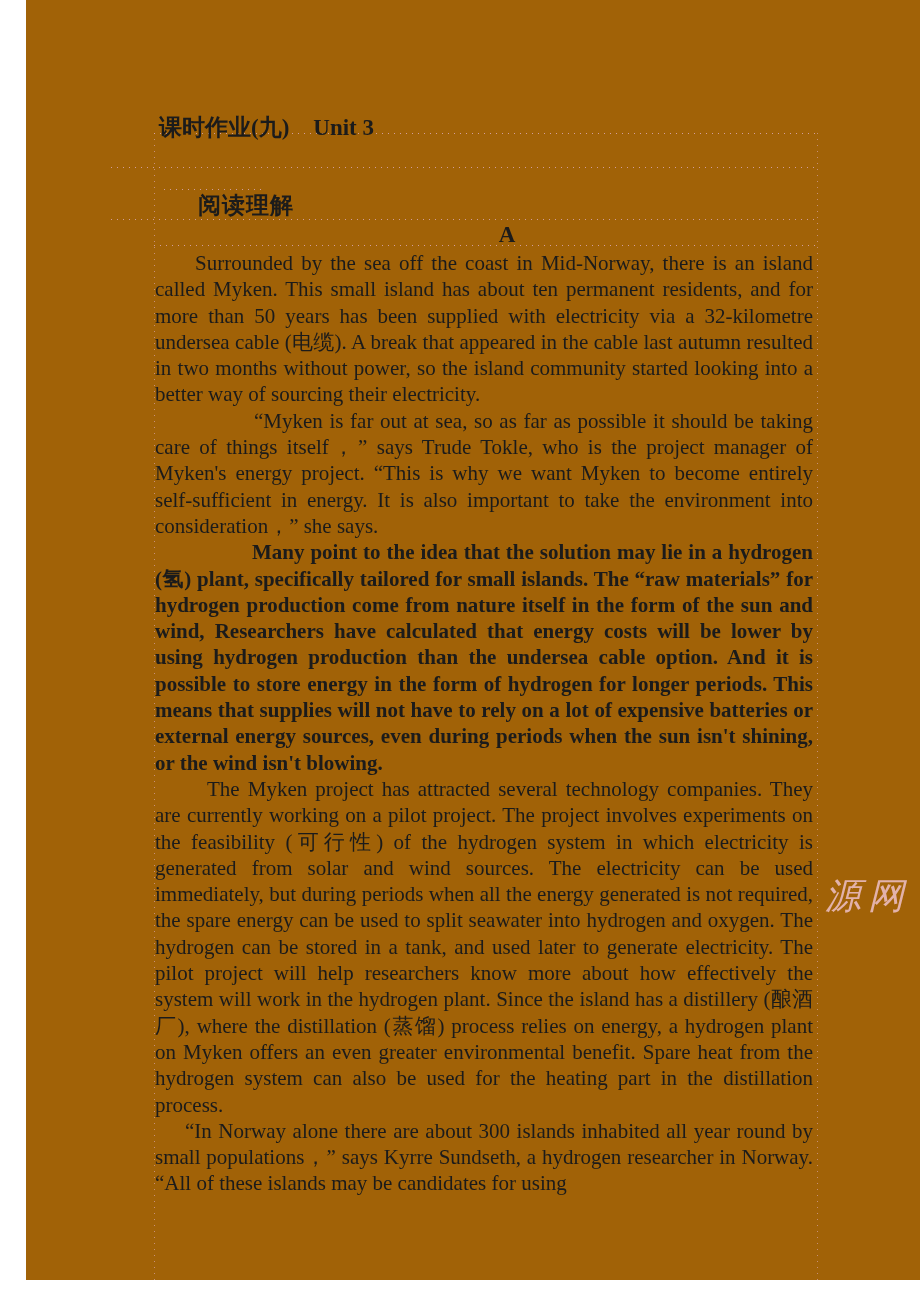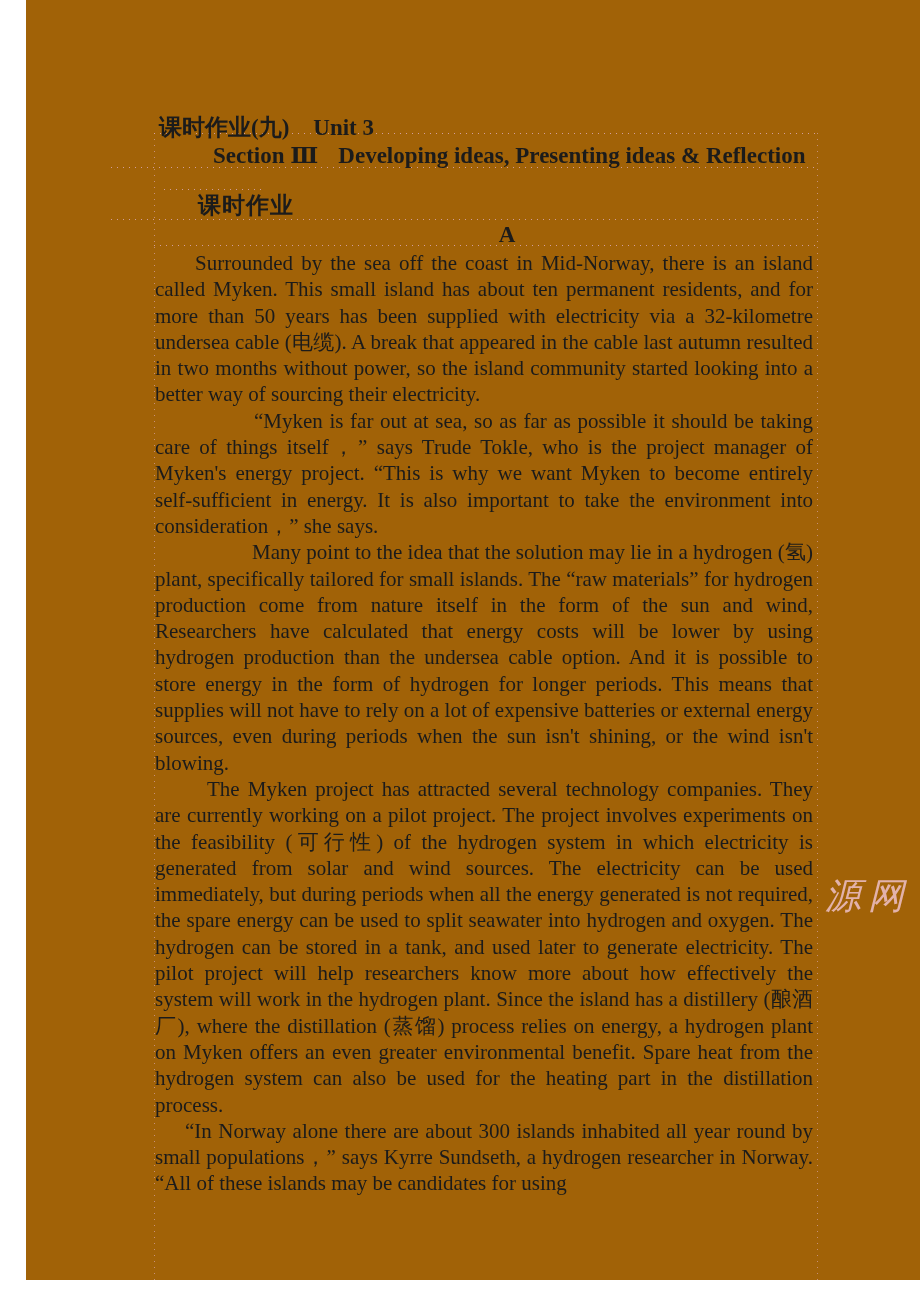--- a/index.html
+++ b/index.html
@@ -71,21 +71,21 @@
     top: 250px;
     width: 658px;
     font-size: 21px;
     line-height: 26.3px;
     text-align: justify;
     text-justify: inter-word;
   }
   .passage p { margin: 0; }
   .passage p.p1 { text-indent: 40px; }
   .passage p.p2 { text-indent: 99px; }
-  .passage p.p3 { text-indent: 97px; }
+  .passage p.p3 { text-indent: 97px; font-weight: bold; }
   .passage p.p4 { text-indent: 52px; }
   .passage p.p5 { text-indent: 30px; }
 
   
   .hdot {
     position: absolute;
     height: 1px;
     background-image: repeating-linear-gradient(
       to right,
       rgba(219,168,180,0.85) 0px, rgba(219,168,180,0.85) 1px,
@@ -123,25 +123,22 @@
   <div class="hdot" style="left:85px;  top:167px; width:707px;"></div>
   <div class="hdot" style="left:138px; top:189px; width:100px;"></div>
   <div class="hdot" style="left:85px;  top:219px; width:707px;"></div>
   <div class="hdot" style="left:128px; top:245px; width:664px;"></div>
   <div class="vdot" style="left:128px; top:133px; height:1160px;"></div>
   <div class="vdot" style="left:791px; top:133px; height:1160px;"></div>
 
   <div class="header-line-1">
     <span>课时作业(九)</span><span class="unit">Unit 3</span>
   </div>
-  <div class="header-line-2">
-    <span>Section Ⅲ</span><span class="section-title">Developing ideas, Presenting ideas &amp; Reflection</span>
-  </div>
 
-  <div class="reading-label">课时作业</div>
+  <div class="reading-label">阅读理解</div>
 
   <div class="passage-label">A</div>
 
   <div class="passage">
     <p class="p1">Surrounded by the sea off the coast in Mid-Norway, there is an island called Myken. This small island has about ten permanent residents, and for more than 50 years has been supplied with electricity via a 32-kilometre undersea cable (电缆). A break that appeared in the cable last autumn resulted in two months without power, so the island community started looking into a better way of sourcing their electricity.</p>
     <p class="p2">“Myken is far out at sea, so as far as possible it should be taking care of things itself，” says Trude Tokle, who is the project manager of Myken's energy project. “This is why we want Myken to become entirely self-sufficient in energy. It is also important to take the environment into consideration，” she says.</p>
     <p class="p3">Many point to the idea that the solution may lie in a hydrogen (氢) plant, specifically tailored for small islands. The “raw materials” for hydrogen production come from nature itself in the form of the sun and wind, Researchers have calculated that energy costs will be lower by using hydrogen production than the undersea cable option. And it is possible to store energy in the form of hydrogen for longer periods. This means that supplies will not have to rely on a lot of expensive batteries or external energy sources, even during periods when the sun isn't shining, or the wind isn't blowing.</p>
     <p class="p4">The Myken project has attracted several technology companies. They are currently working on a pilot project. The project involves experiments on the feasibility (可行性) of the hydrogen system in which electricity is generated from solar and wind sources. The electricity can be used immediately, but during periods when all the energy generated is not required, the spare energy can be used to split seawater into hydrogen and oxygen. The hydrogen can be stored in a tank, and used later to generate electricity. The pilot project will help researchers know more about how effectively the system will work in the hydrogen plant. Since the island has a distillery (酿酒厂), where the distillation (蒸馏) process relies on energy, a hydrogen plant on Myken offers an even greater environmental benefit. Spare heat from the hydrogen system can also be used for the heating part in the distillation process.</p>
     <p class="p5">“In Norway alone there are about 300 islands inhabited all year round by small populations，” says Kyrre Sundseth, a hydrogen researcher in Norway. “All of these islands may be candidates for using</p>
   </div>

